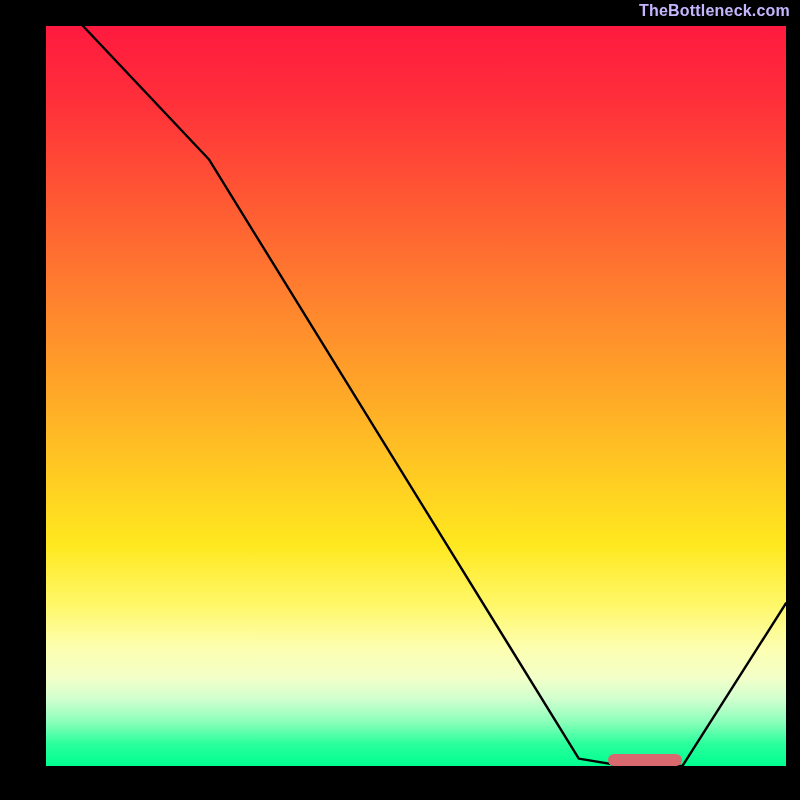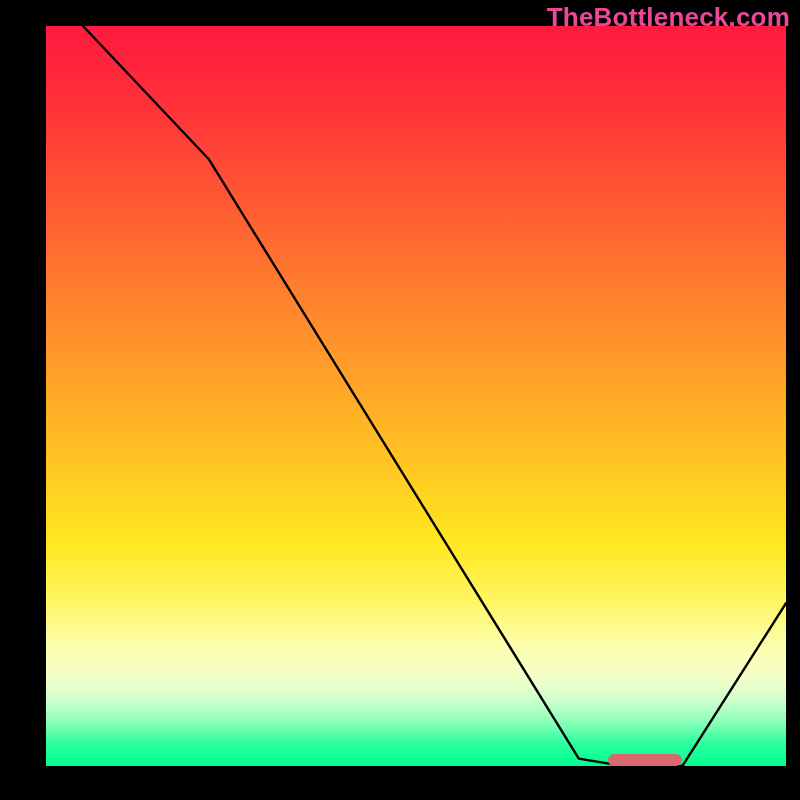--- a/index.html
+++ b/index.html
@@ -14,22 +14,22 @@
   .frame {
     position: relative;
     width: 800px;
     height: 800px;
     background: #000;
   }
   .watermark {
     position: absolute;
     top: 2px;
     right: 10px;
-    color: #ec4899;
-    font-size: 26px;
+    color: #c4b5fd;
+    font-size: 16px;
     font-weight: 600;
     letter-spacing: 0.2px;
     z-index: 10;
   }
   .plot-area {
     position: absolute;
     
     left: 46px;
     top: 26px;
     width: 740px;   

